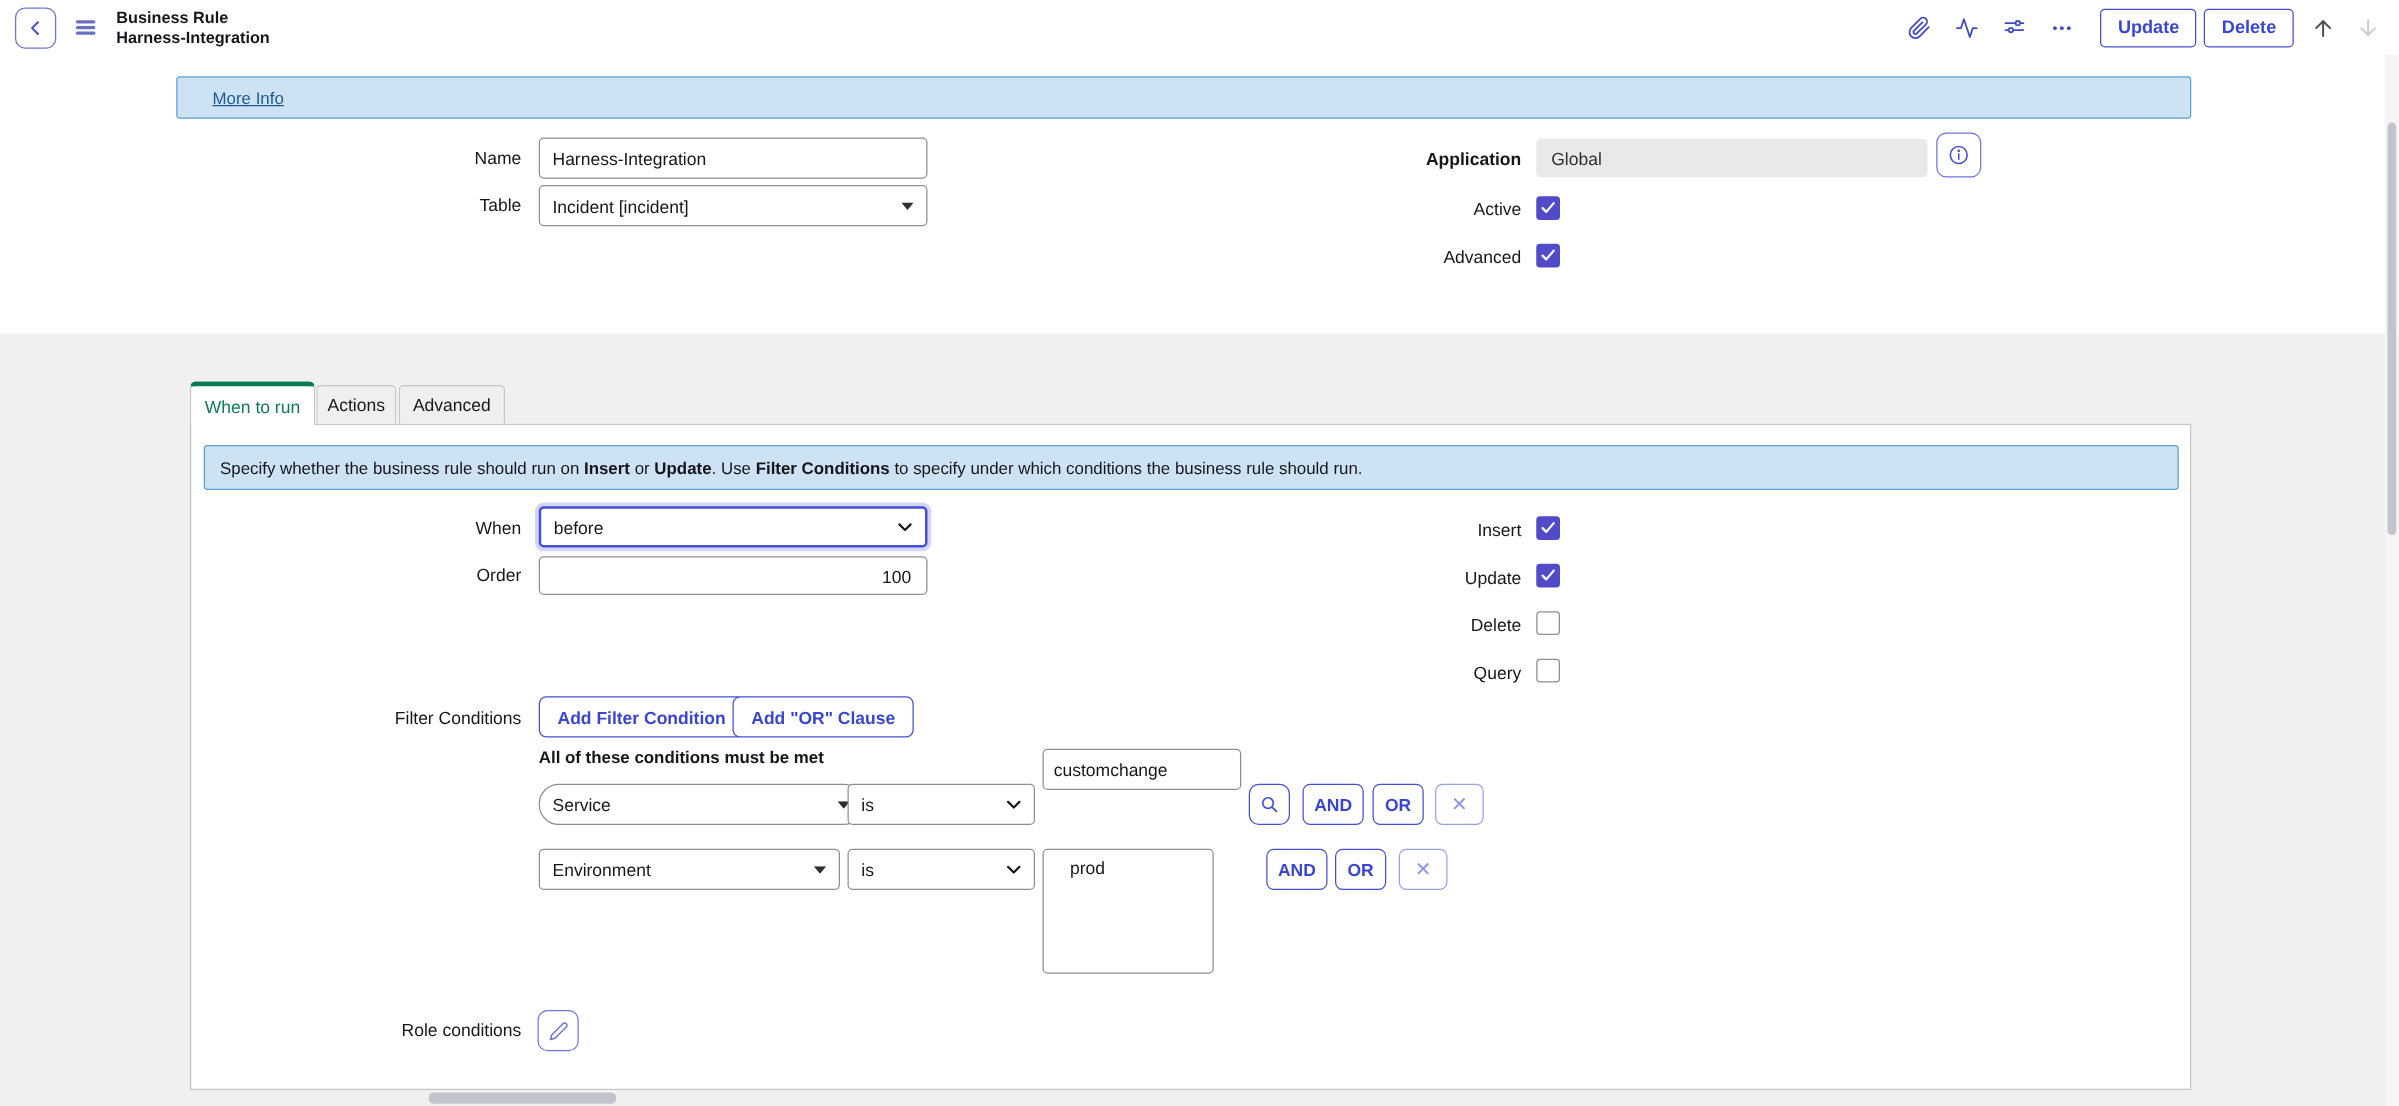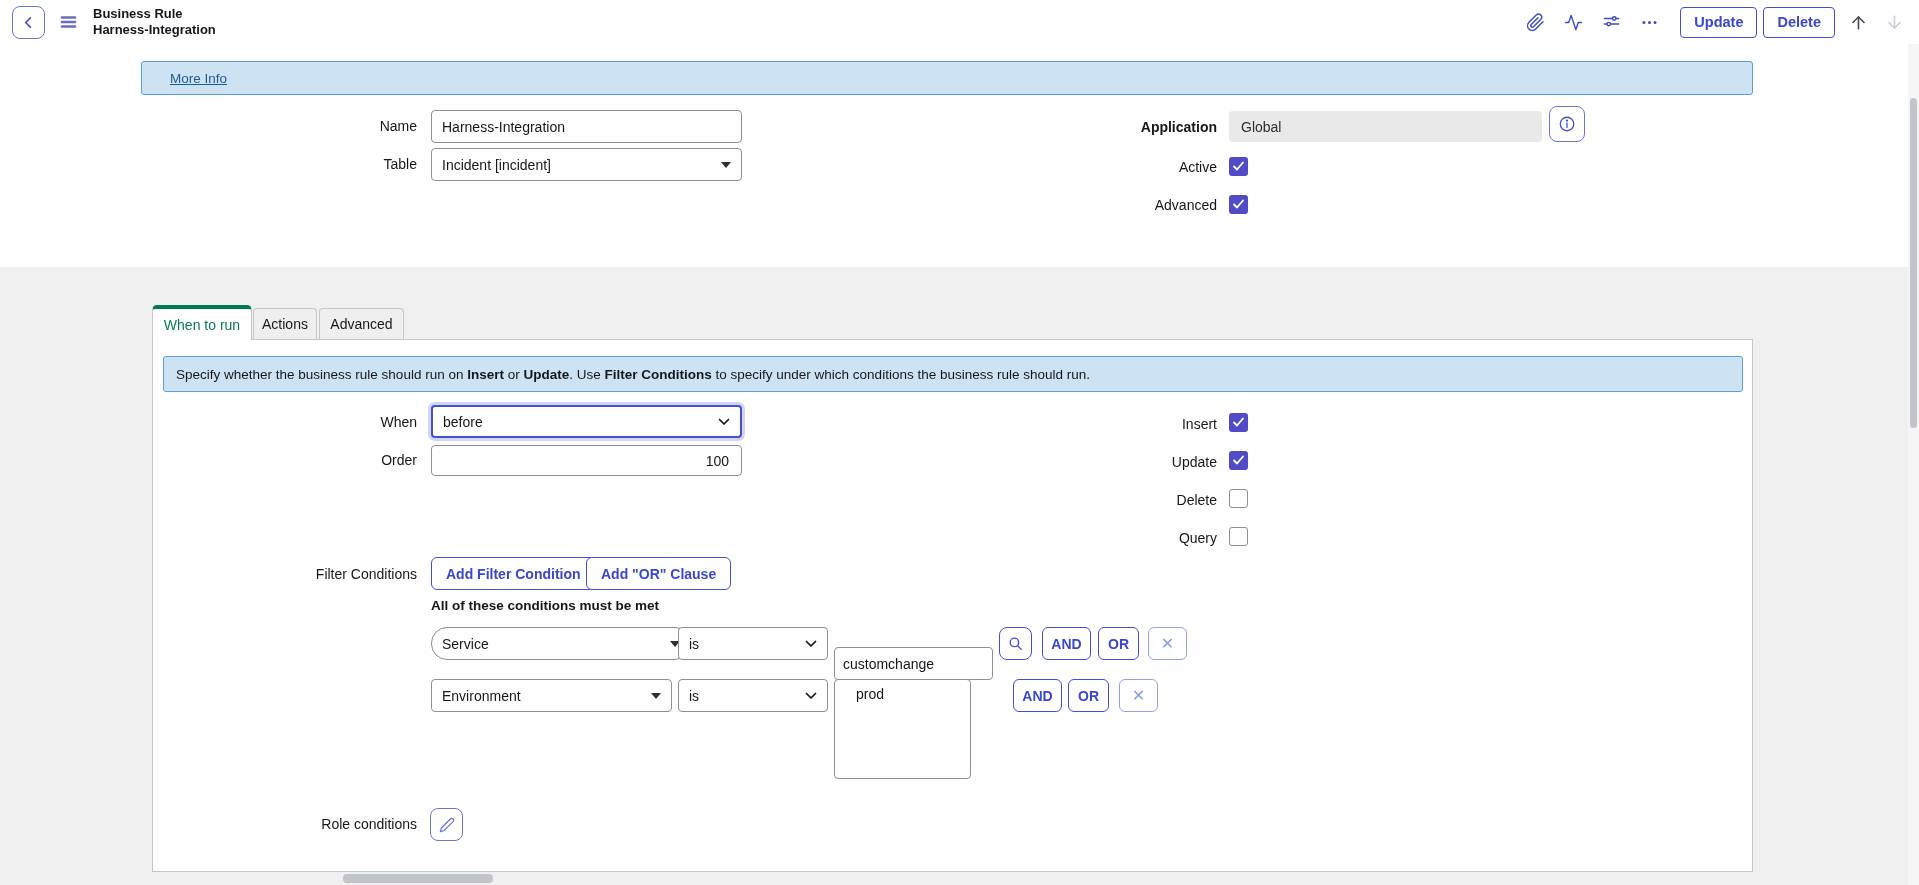--- a/index.html
+++ b/index.html
@@ -256,21 +256,21 @@
     </span>
   </div>
   <div class="sel" style="left:678px;top:627px;width:150px;height:33px;z-index:3;">
     <span>is</span>
     <span class="caret">
       <svg width="12" height="8" viewBox="0 0 12 8">
           <path d="M1.5 1.5 L6 6 L10.5 1.5" fill="none" stroke="#16161d" stroke-width="1.7" stroke-linecap="round" stroke-linejoin="round"></path>
         </svg>
     </span>
   </div>
-  <input class="txt-input cond-input" style="left: 834px; top: 647px; width: 159px; z-index: 3; padding: 0px 8px;" value="customchange">
+  <input class="txt-input cond-input" style="left: 834px; top: 599px; width: 159px; z-index: 3; padding: 0px 8px;" value="customchange">
   <button class="blue-btn" style="left:999px;top:627px;width:33px;border-radius:8px;z-index:3;">
     <span>
       <svg width="17" height="17" viewBox="0 0 24 24" fill="none" stroke="#4450d2" stroke-width="1.9" stroke-linecap="round">
           <circle cx="10.5" cy="10.5" r="6"></circle>
           <line x1="15" y1="15" x2="20" y2="20"></line>
         </svg>
     </span>
   </button>
   <button class="blue-btn" style="left:1042px;top:627px;width:49px;z-index:3;">AND</button>
   <button class="blue-btn" style="left:1098px;top:627px;width:41px;z-index:3;">OR</button>

